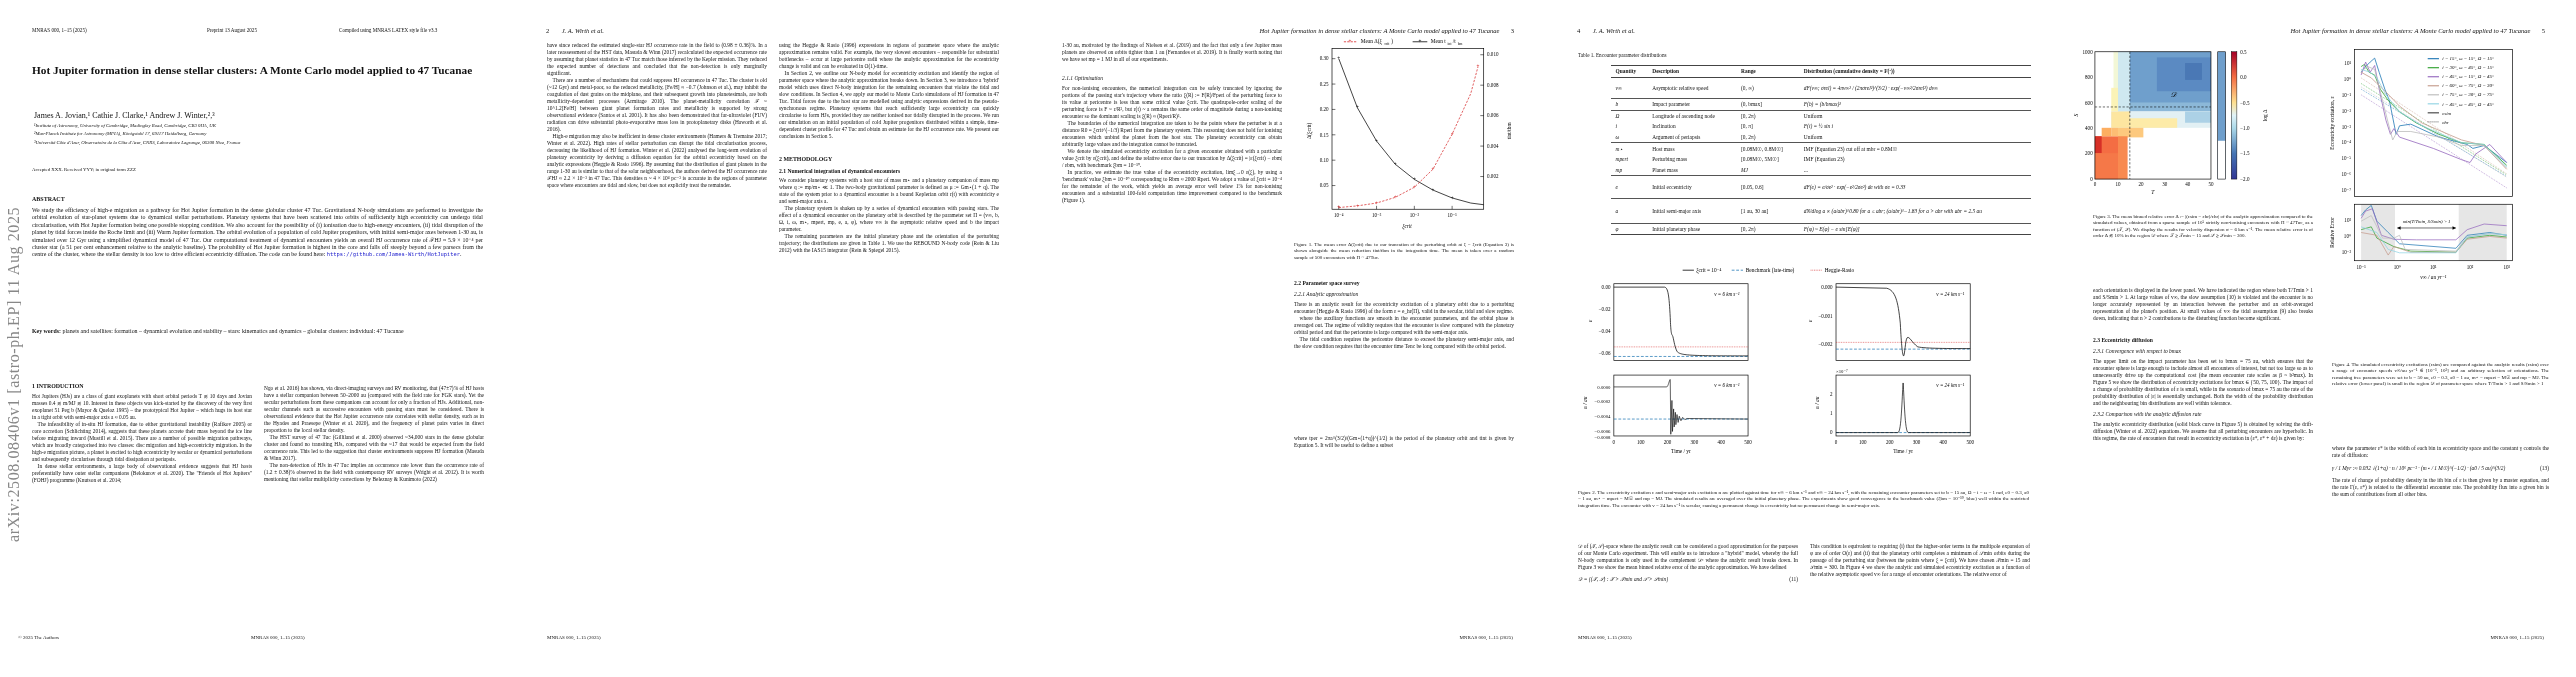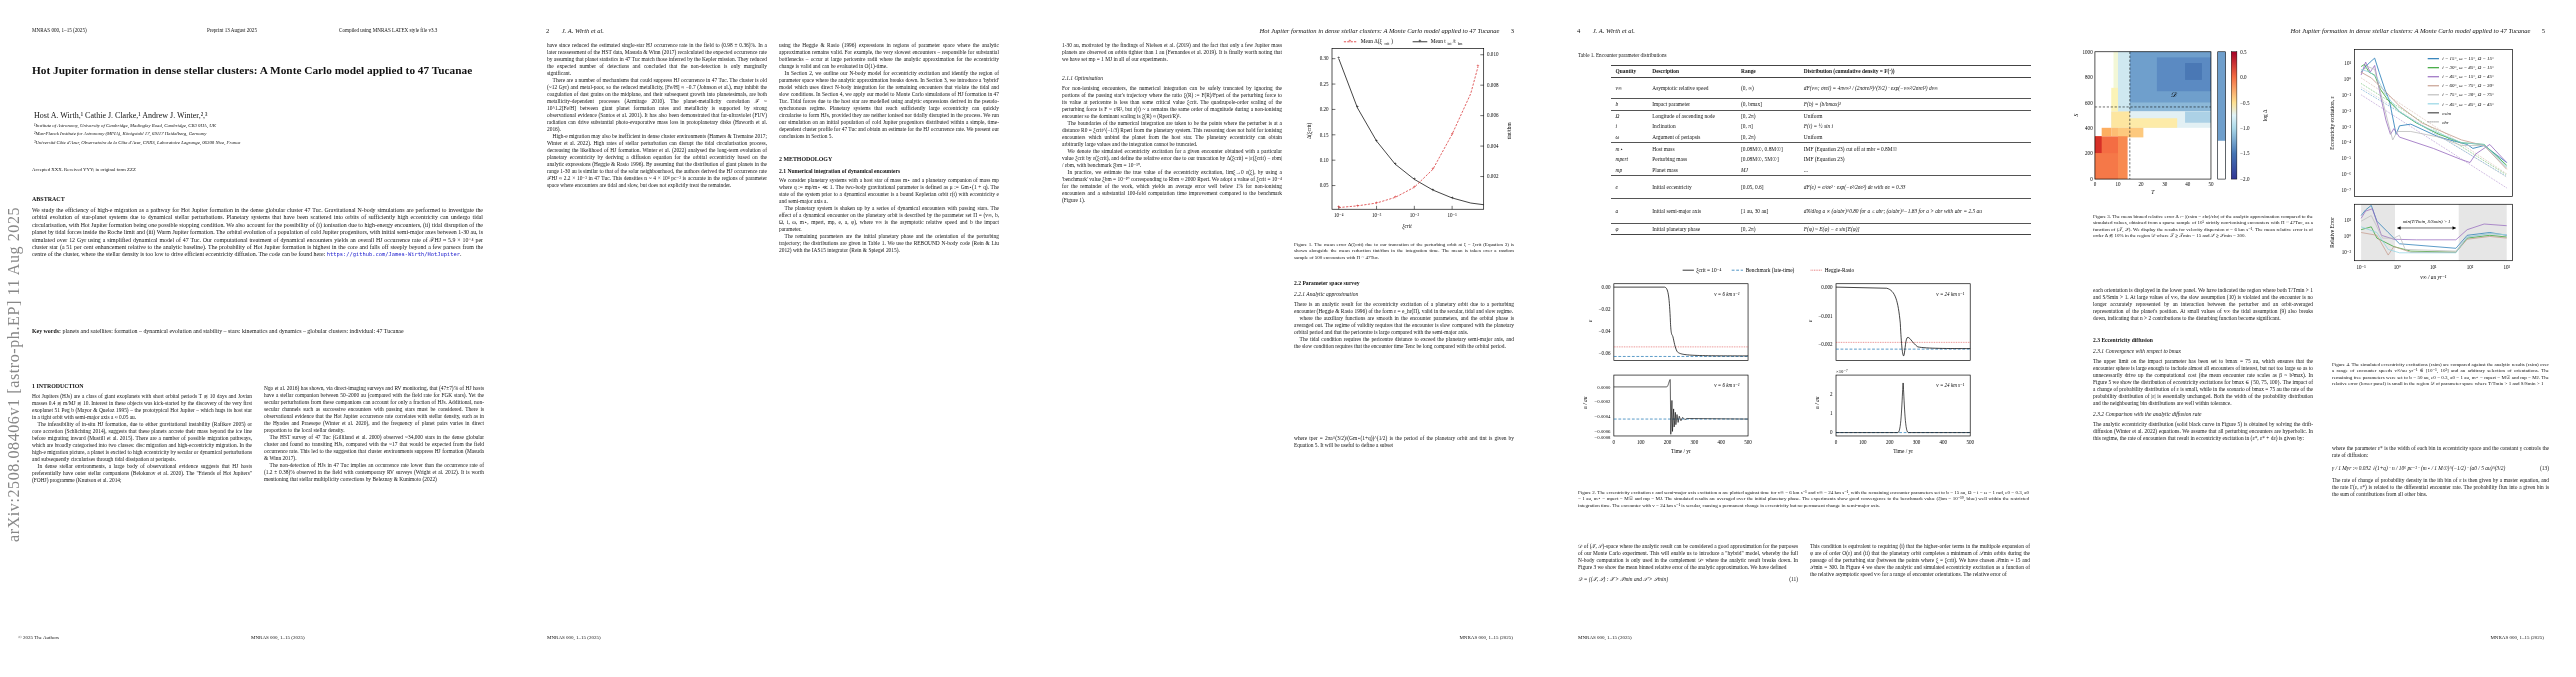--- a/index.html
+++ b/index.html
@@ -44,21 +44,21 @@
 </style>
 </head>
 <body>
 
 <div class="page p1">
   <div class="arxiv-side">arXiv:2508.08406v1  [astro-ph.EP]  11 Aug 2025</div>
   <div class="mnras-top">MNRAS 000, 1–15 (2025)</div>
   <div class="preprint">Preprint 13 August 2025</div>
   <div class="compiled">Compiled using MNRAS LATEX style file v3.3</div>
   <h1 class="title">Hot Jupiter formation in dense stellar clusters: A Monte Carlo model applied to 47 Tucanae</h1>
-  <div class="authors">Host A. Wirth,¹ Cathie J. Clarke,¹ Andrew J. Winter,²,³</div>
+  <div class="authors">James A. Jovian,¹ Cathie J. Clarke,¹ Andrew J. Winter,²,³</div>
   <div class="affil" style="top:123px">¹Institute of Astronomy, University of Cambridge, Madingley Road, Cambridge, CB3 0HA, UK</div>
   <div class="affil" style="top:131px">²Max-Planck Institute for Astronomy (MPIA), Königstuhl 17, 69117 Heidelberg, Germany</div>
   <div class="affil" style="top:140px">³Université Côte d'Azur, Observatoire de la Côte d'Azur, CNRS, Laboratoire Lagrange, 06300 Nice, France</div>
   <div class="accepted">Accepted XXX. Received YYY; in original form ZZZ</div>
   <div class="abstract-h">ABSTRACT</div>
   <div class="abstract">
     <span>We study the efficiency of high-e migration as a pathway for Hot Jupiter formation in the dense globular cluster 47 Tuc. Gravitational N-body simulations are performed to investigate the orbital evolution of star-planet systems due to dynamical stellar perturbations. Planetary systems that have been scattered into orbits of sufficiently high eccentricity can undergo tidal circularisation, with Hot Jupiter formation being one possible stopping condition. We also account for the possibility of (i) ionisation due to high-energy encounters, (ii) tidal disruption of the planet by tidal forces inside the Roche limit and (iii) Warm Jupiter formation. The orbital evolution of a population of cold Jupiter progenitors, with initial semi-major axes between 1-30 au, is simulated over 12 Gyr using a simplified dynamical model of 47 Tuc. Our computational treatment of dynamical encounters yields an overall HJ occurrence rate of ℱHJ ≈ 5.9 × 10⁻⁴ per cluster star (a 51 per cent enhancement relative to the analytic baseline). The probability of Hot Jupiter formation is highest in the core and falls off steeply beyond a few parsecs from the centre of the cluster, where the stellar density is too low to drive efficient eccentricity diffusion. The code can be found here:</span>
     <a class="code-url">https://github.com/James-Wirth/HotJupiter</a>.
   </div>
   <div class="keywords">

